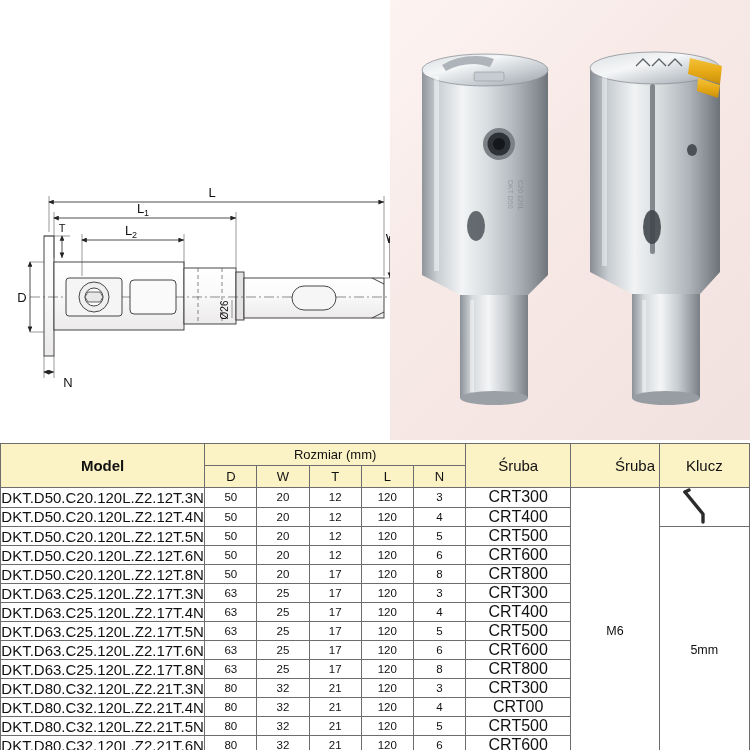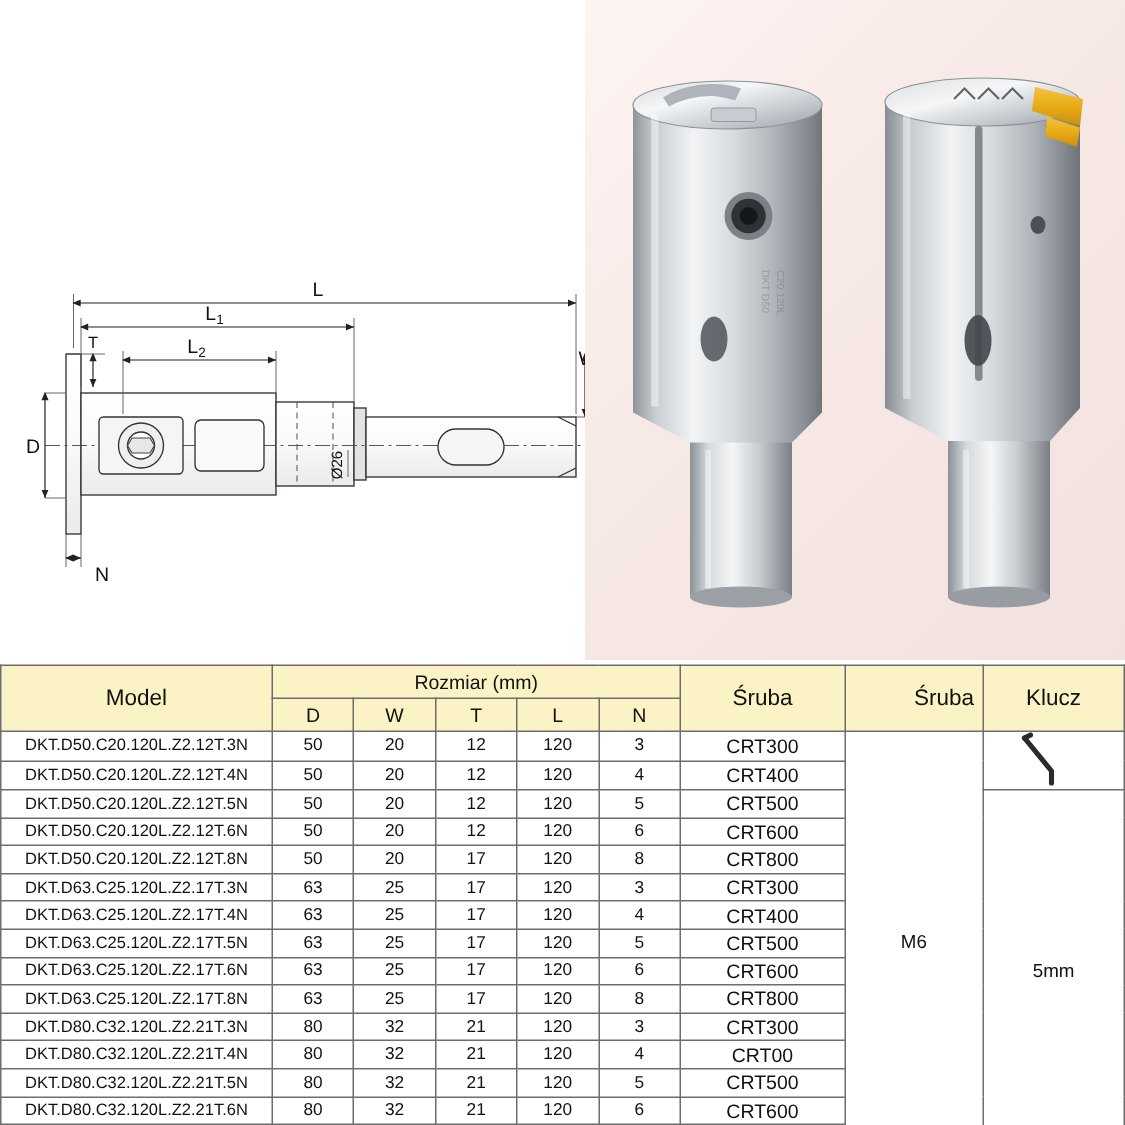--- a/index.html
+++ b/index.html
@@ -44,27 +44,27 @@
     height:26px;
   }
   .hdr-sub {
     background:#fbf2c5;
     font-size:13px;
     height:22px;
   }
   .model-cell {
     text-align:left;
     padding-left:5px;
-    font-size:11px;
+    font-size:15px;
     height:18.6px;
     white-space:nowrap;
     margin-left:20px;
   }
   .dim-cell { font-size:11.5px; }
-  .plate-cell { text-align:left; padding-left:8px; font-size:13px;margin-left:25px; }
+  .plate-cell { text-align:left; padding-left:8px; font-size:16px;margin-left:25px; }
   .screw-cell, .key-cell { font-size:12.5px; }
   .key-img-cell { border-top:1px solid #6d6d6d; }
   
   .hexkey { display:block; margin:0 auto; }
   
   text { font-family:"Liberation Sans", sans-serif; }
 </style>
 </head>
 <body>
 
@@ -254,21 +254,21 @@
 
       <rect x="32" y="54" width="5" height="190" fill="#ffffff" opacity="0.45"></rect>
       <rect x="72" y="278" width="4" height="92" fill="#ffffff" opacity="0.40"></rect>
     </svg>
   </div>
 </div>
 
 <table id="spec-table">
   <thead>
     <tr>
-      <th class="hdr" rowspan="2" style="width:173px;">Model</th>
+      <th class="hdr" rowspan="2" style="width:173px;font-weight:bold;">Model</th>
       <th class="hdr-sub" colspan="5" style="width:260px;">Rozmiar (mm)</th>
       <th class="hdr" rowspan="2" style="width:105px;">Śruba</th>
       <th class="hdr" rowspan="2" style="width:88px;padding-left:40px;">Śruba</th>
       <th class="hdr" rowspan="2" style="width:90px;">Klucz</th>
     </tr>
     <tr>
       <th class="hdr-sub" style="width:52px;">D</th>
       <th class="hdr-sub" style="width:52px;">W</th>
       <th class="hdr-sub" style="width:52px;">T</th>
       <th class="hdr-sub" style="width:52px;">L</th>

